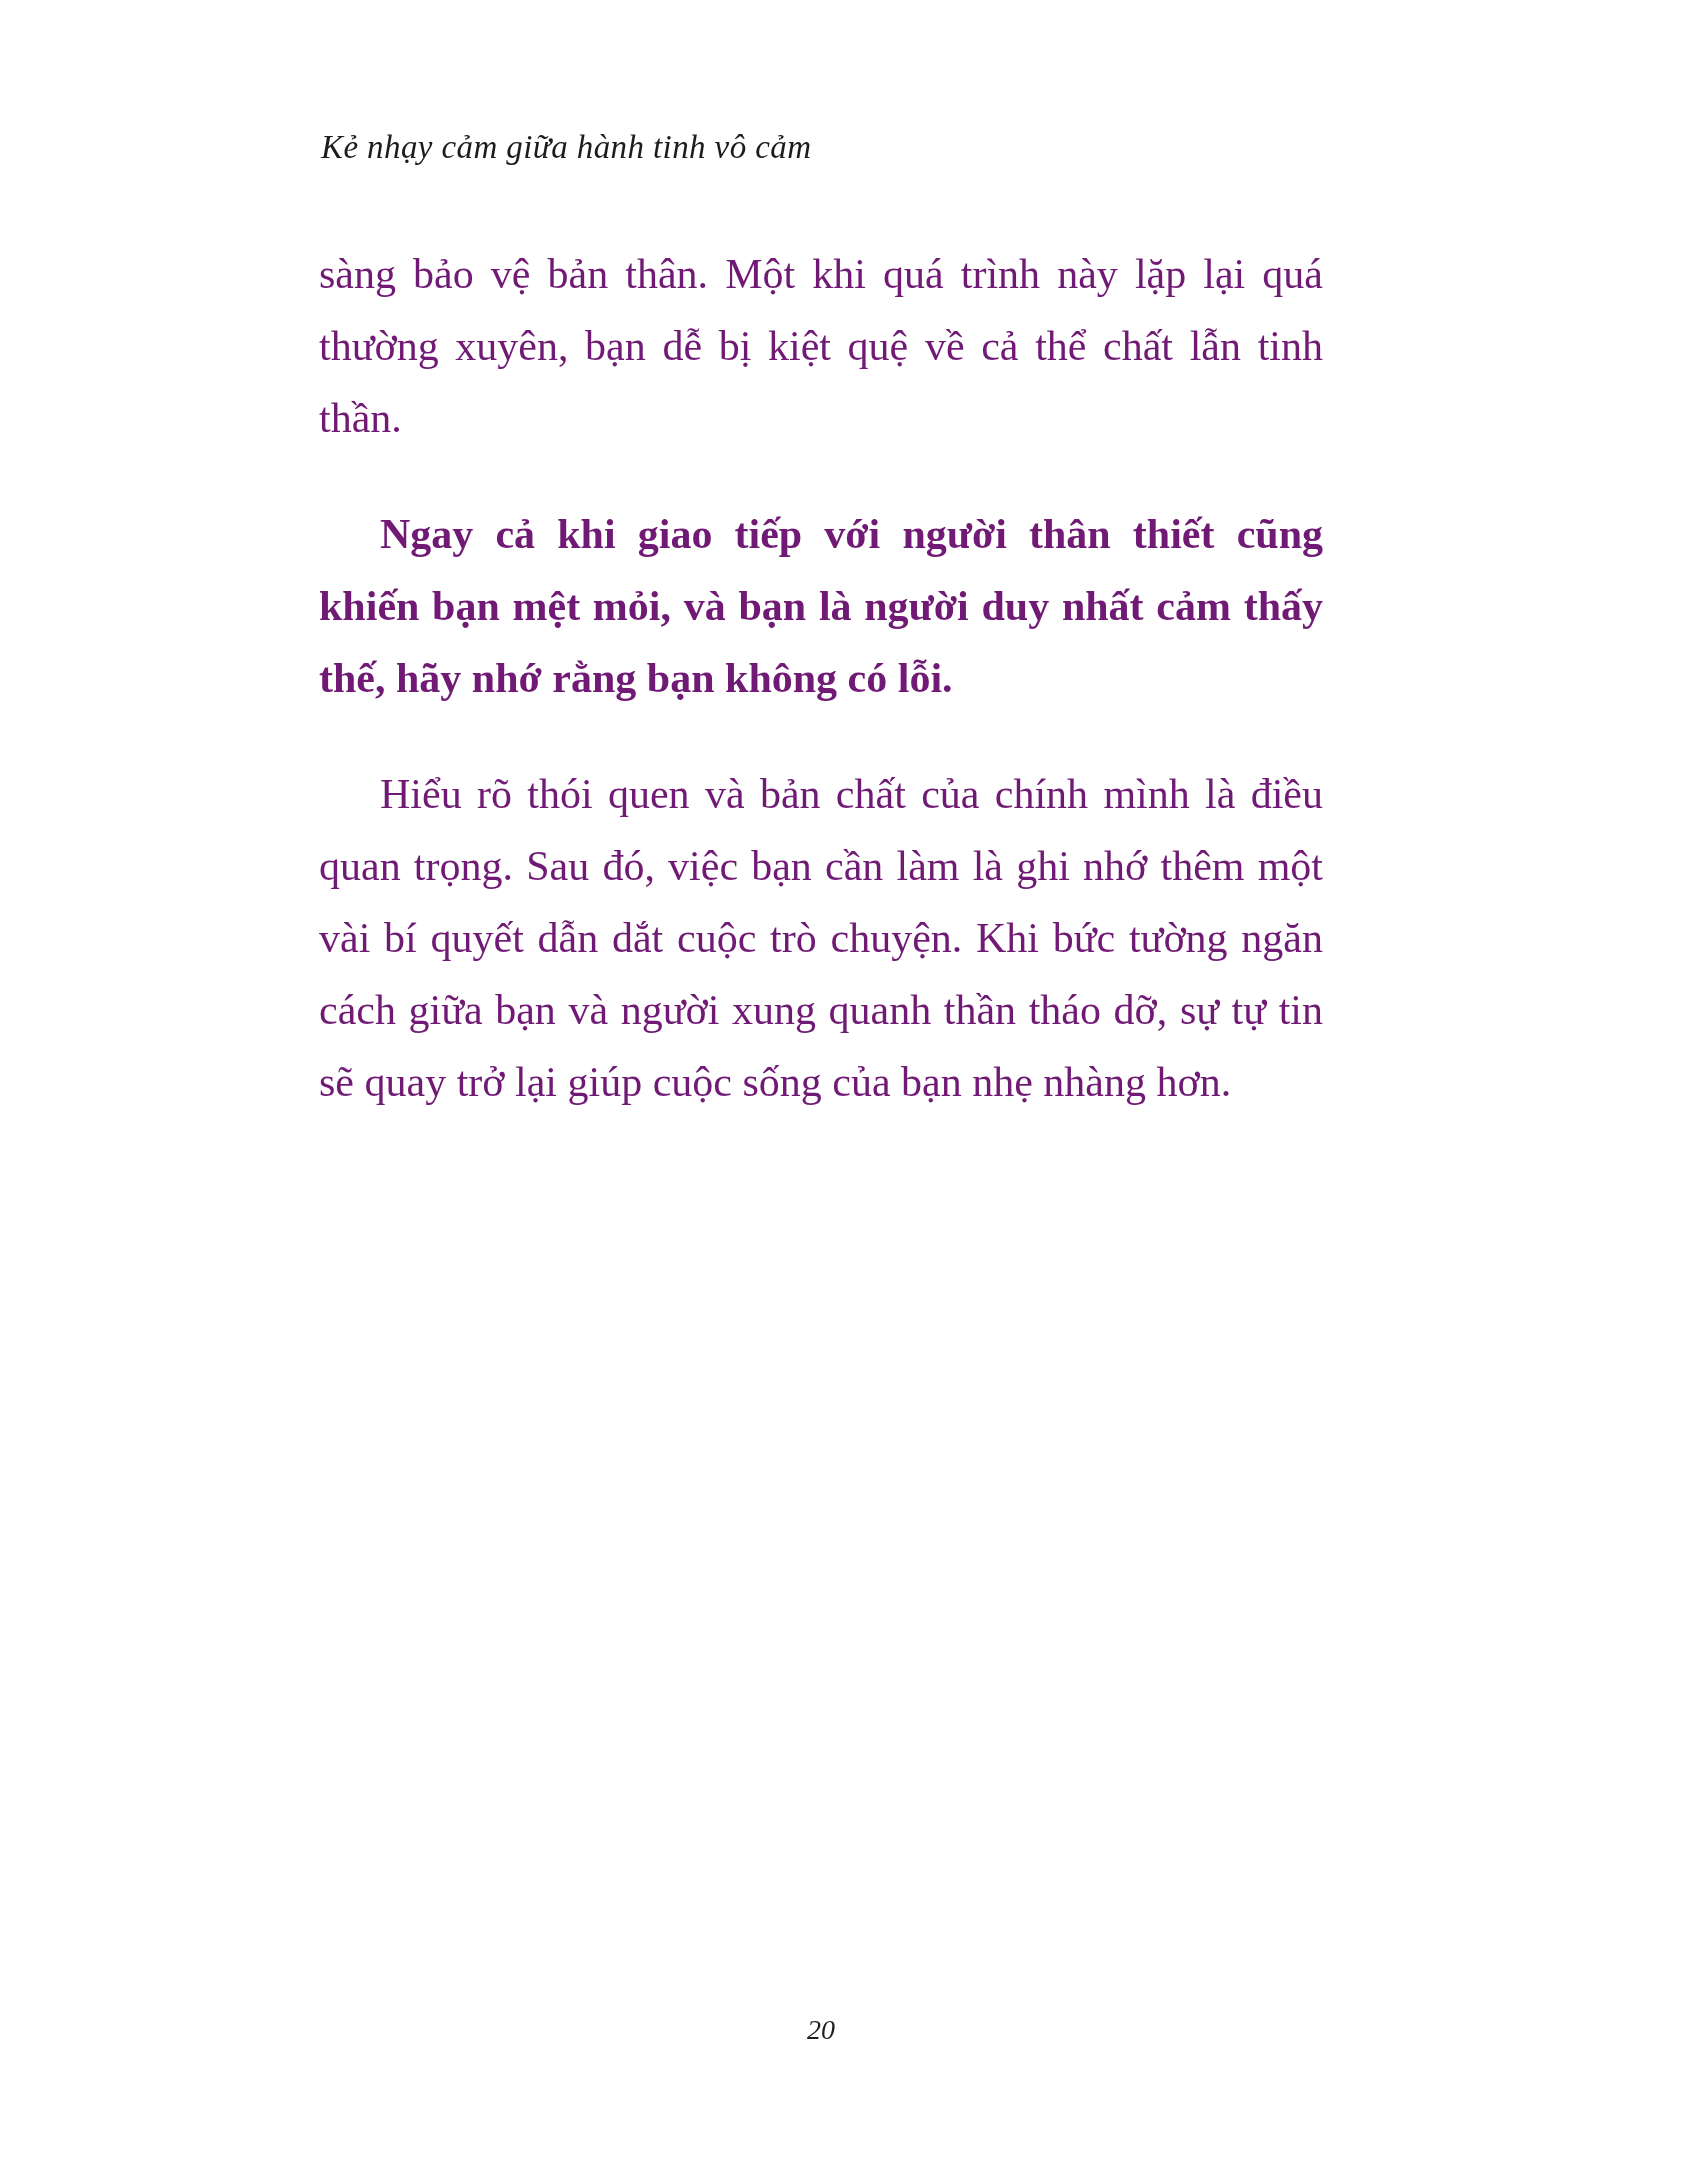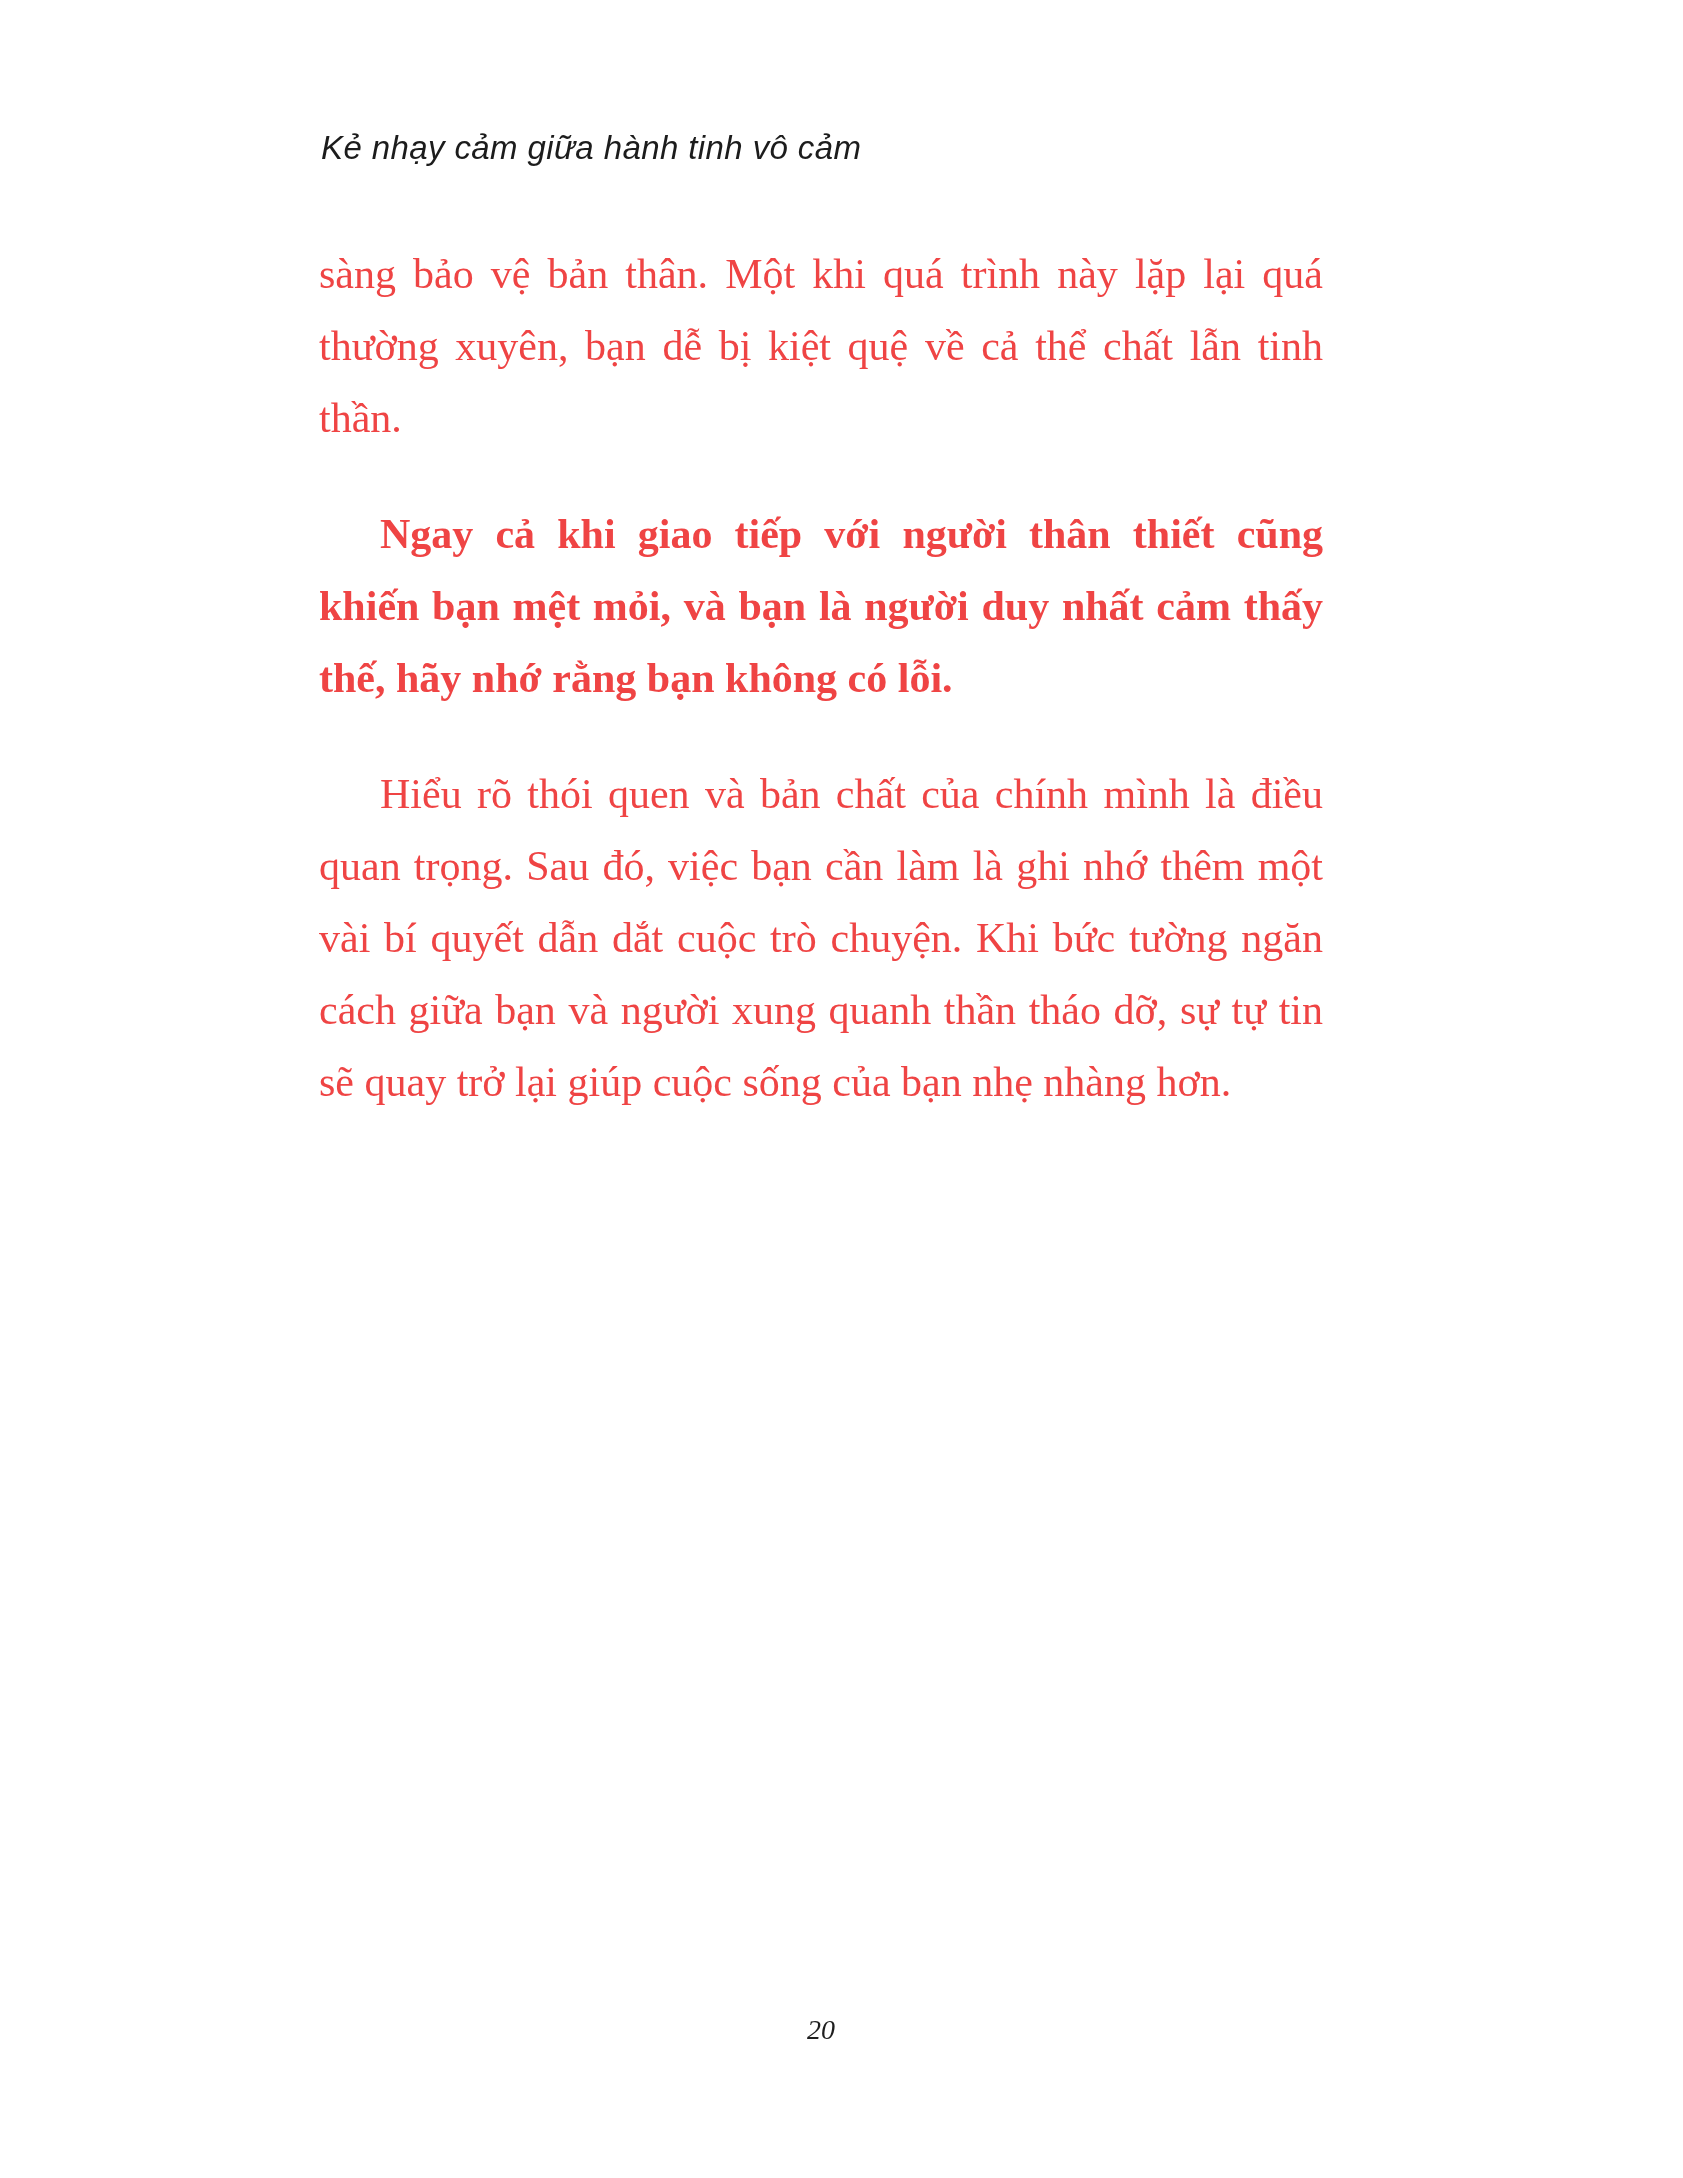--- a/index.html
+++ b/index.html
@@ -13,39 +13,39 @@
     height: 2178px;
     background: #ffffff;
     overflow: hidden;
     font-family: "Liberation Serif", serif;
     color: #1e1e1e;
   }
   .running-header {
     position: absolute;
     left: 321px;
     top: 129px;
-    font-family: Liberation Sans, sans-serif;
+    font-family: Liberation Serif, serif;
     font-style: italic;
     font-size: 33px;
     letter-spacing: 0.4px;
     color: #1c1c1c;
     white-space: nowrap;
   }
   .text-block {
     position: absolute;
     left: 319px;
     top: 238px;
     width: 1004px;
   }
   .text-block p {
     margin: 0 0 44px 0;
     font-size: 42px;
     line-height: 72px;
     text-align: justify;
-    color: #ef4444;
+    color: #701a75;
   }
   .text-block p.indent {
     text-indent: 61px;
   }
   .text-block p.bold {
     font-weight: bold;
   }
   .page-number {
     position: absolute;
     left: 319px;

